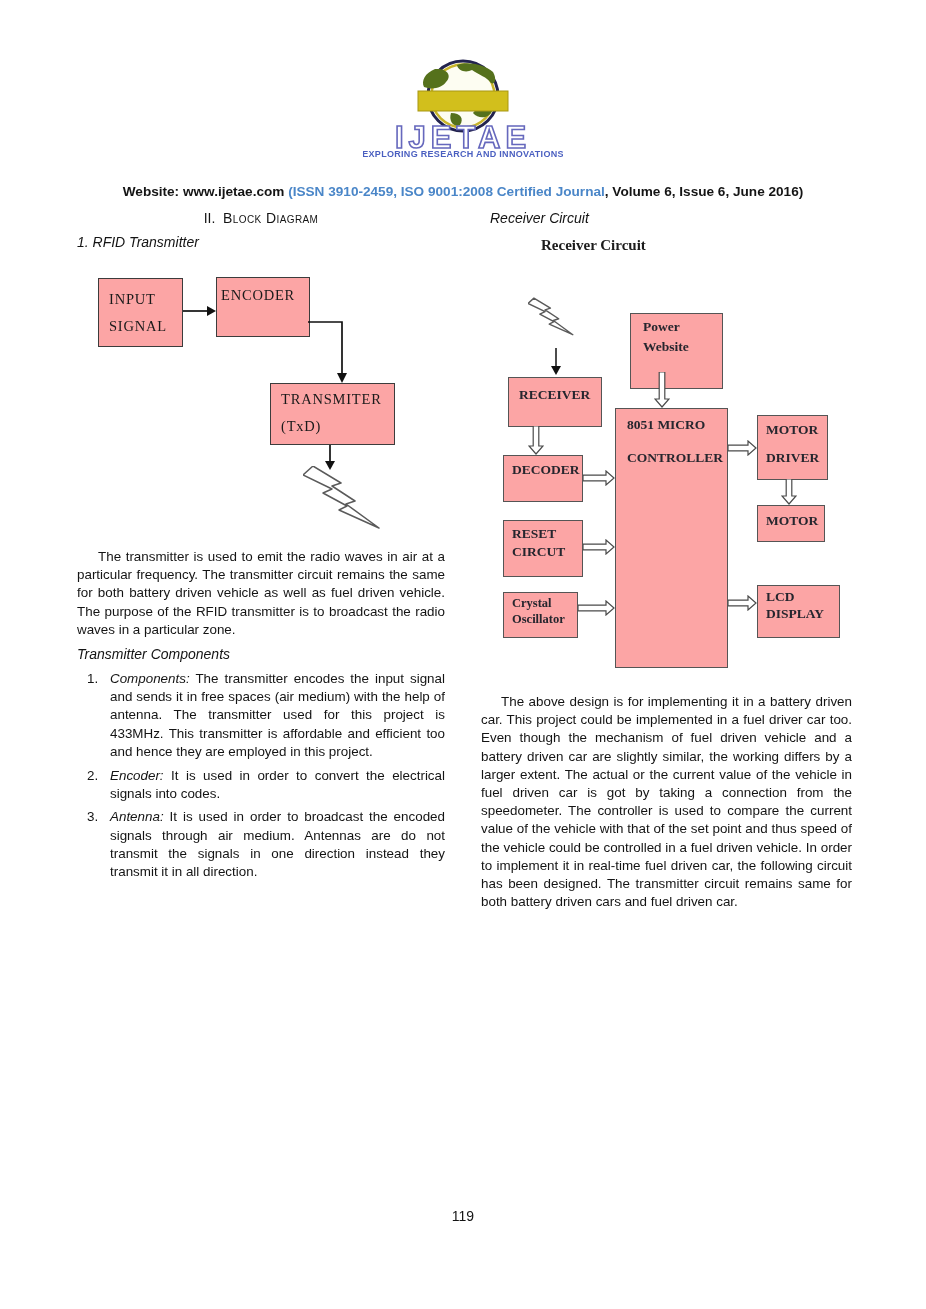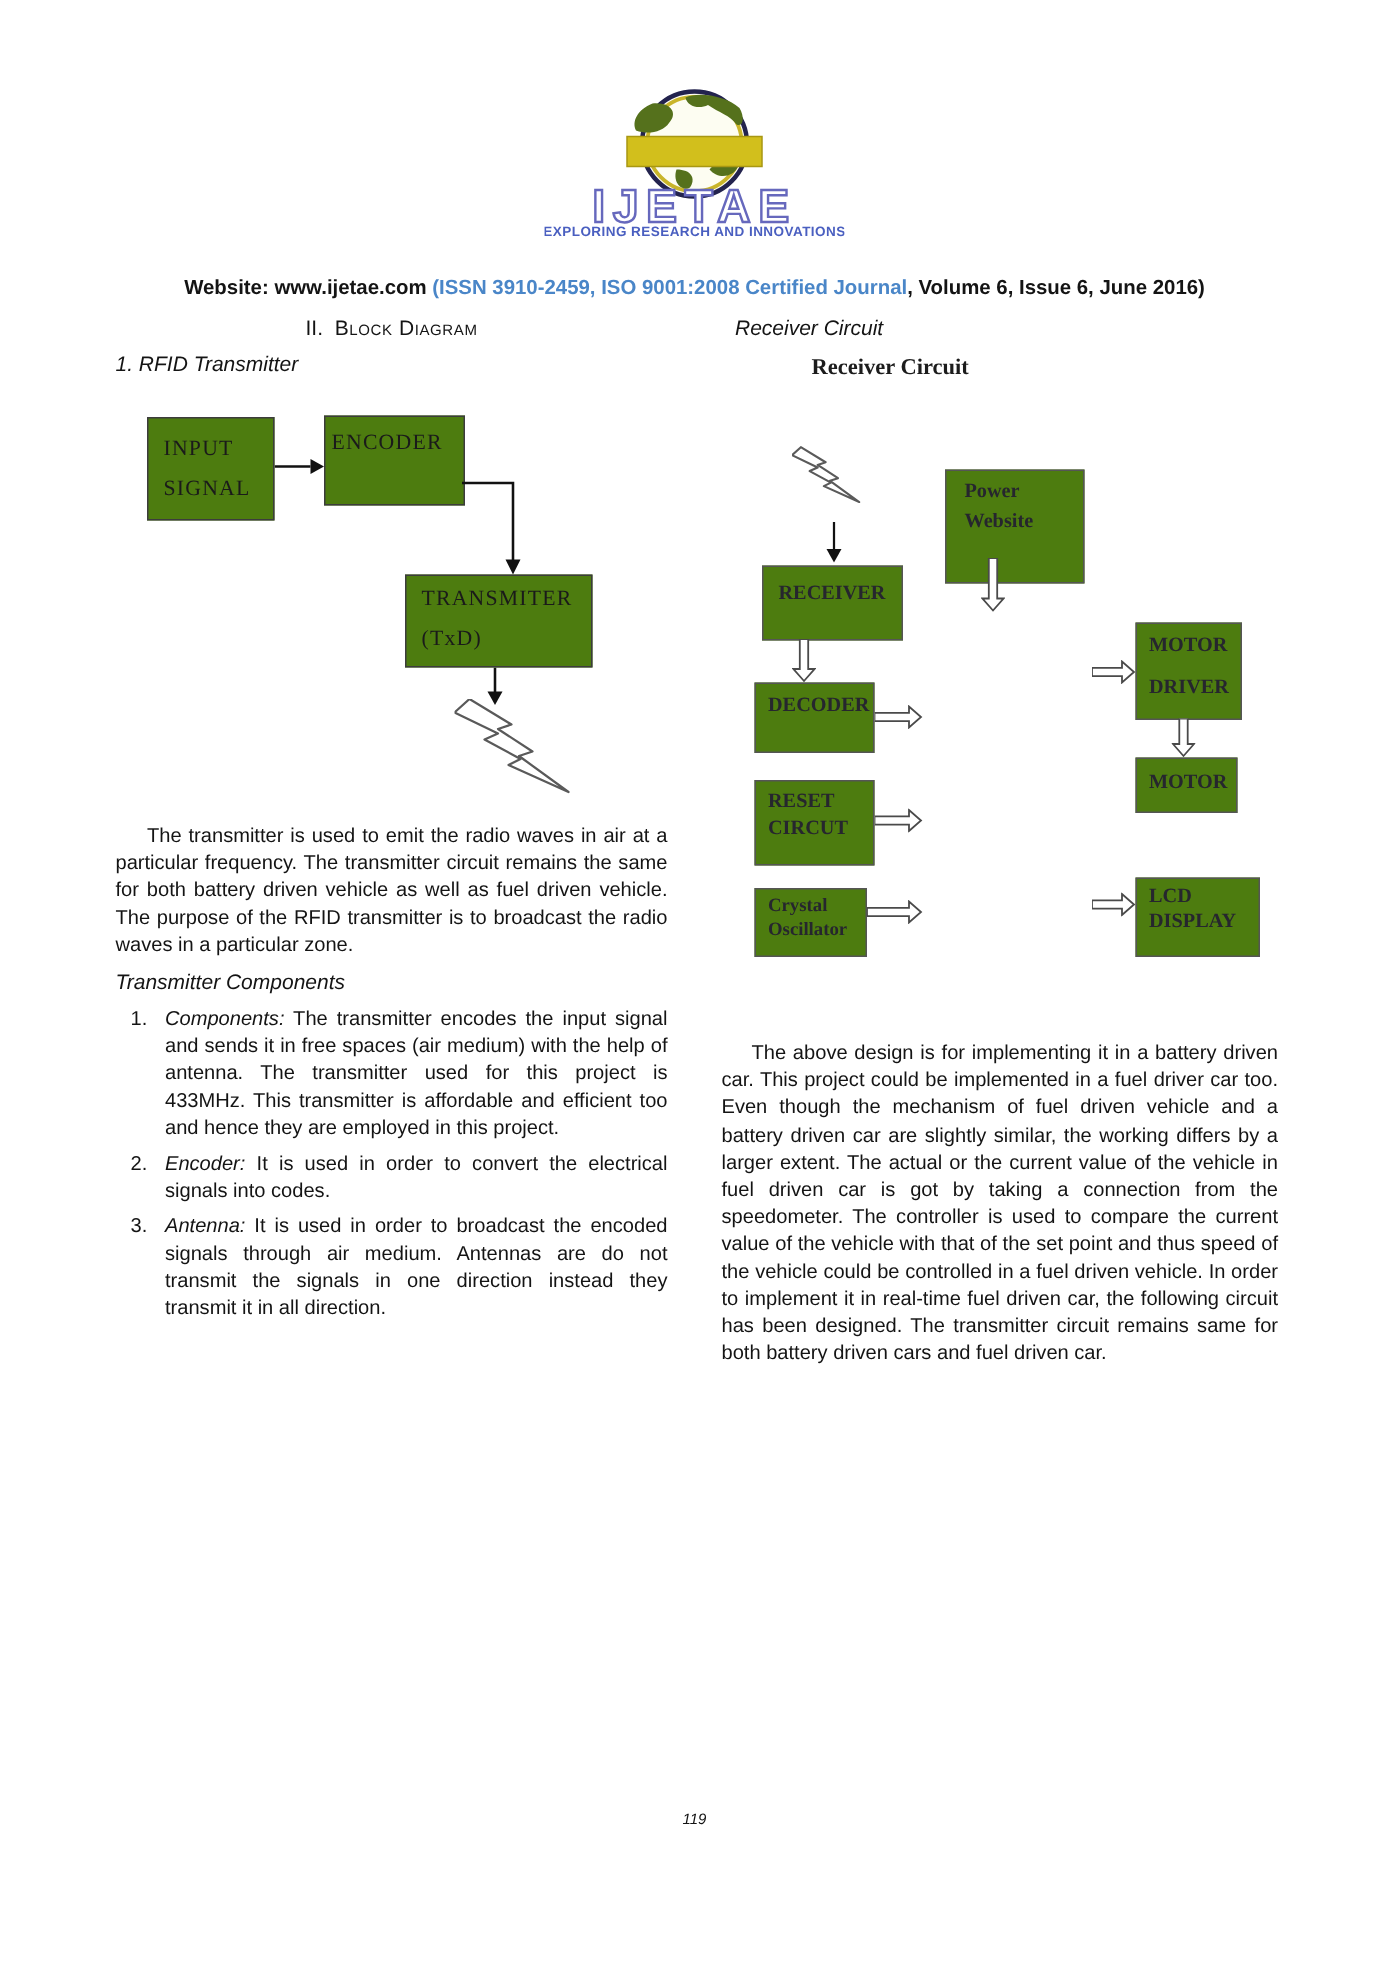--- a/index.html
+++ b/index.html
@@ -11,38 +11,38 @@
   
   .journal-title{left:0;top:164px;width:926px;text-align:center;font-size:15.5px;font-weight:bold;letter-spacing:.1px;}
   .website-line{left:0;top:184px;width:926px;text-align:center;font-size:13.6px;font-weight:bold;}
   .issn{color:#4a86c8;}
   .section-heading{left:77px;top:210px;width:368px;text-align:center;font-size:14px;}
   .section-heading .sc{font-variant:small-caps;letter-spacing:.4px;}
   .receiver-caption-italic{left:490px;top:210px;font-size:14px;font-style:italic;}
   .fig1-caption{left:77px;top:234px;font-size:14px;font-style:italic;}
   .receiver-title{left:541px;top:237px;font-family:"Liberation Serif",serif;font-weight:bold;font-size:15px;color:#1c1c1c;}
   
-  .dbox{position:absolute;background:#4d7c0f;border:1.5px solid #4d4d4d;box-sizing:border-box;
+  .dbox{position:absolute;background:#fca5a5;border:1.5px solid #4d4d4d;box-sizing:border-box;
         display:flex;flex-direction:column;justify-content:flex-start;align-items:flex-start;}
   .tx-box{border-color:#3c3c3c;font-family:"Liberation Serif",serif;font-size:14.5px;letter-spacing:.8px;color:#1a1a1a;}
   .rx-box{border-color:#555;font-family:"Liberation Serif",serif;font-weight:bold;font-size:13.5px;color:#26262e;}
   .dbox span{display:block;}
   
   .body-text{font-size:13.4px;line-height:18.2px;text-align:justify;}
   .para-left{left:77px;top:548px;width:368px;}
   .para-left .p{text-indent:21px;}
   .components-heading{left:77px;top:646px;font-size:14px;font-style:italic;}
   .components-list{left:77px;top:670px;width:368px;}
   .li{display:flex;margin-bottom:5.5px;}
   .li-num{flex:none;width:23px;padding-left:10px;box-sizing:content-box;}
   .li-body{flex:1;text-align:justify;}
   .term{font-style:italic;}
   .para-right{left:481px;top:693px;width:371px;}
   .para-right .p{text-indent:20px;}
-  .page-number{left:0;top:1208px;width:926px;text-align:center;font-size:10px;font-style:italic;}
+  .page-number{left:0;top:1208px;width:926px;text-align:center;font-size:14px;}
   svg{display:block;}
 </style>
 </head>
 <body>
 
 <div class="page">
 
   <svg class="abs" style="left:363px;top:55px;" width="200" height="104" viewBox="0 0 200 104">
     <circle cx="100" cy="41" r="35" fill="#fdfdf2" stroke="#23234e" stroke-width="3"></circle>
     <circle cx="100" cy="41" r="31.5" fill="none" stroke="#c9b52a" stroke-width="2.5"></circle>
@@ -104,20 +104,24 @@
     <line x1="8" y1="0" x2="8" y2="19" stroke="#111" stroke-width="1.5"></line>
     <polygon points="3,18 13,18 8,27" fill="#111"></polygon>
   </svg>
 
   <div class="dbox rx-box" style="left:508px;top:377px;width:94px;height:50px;padding:9px 0 0 10px;">
     <span>RECEIVER</span>
   </div>
   <div class="dbox rx-box" style="left:630px;top:313px;width:93px;height:76px;padding:5px 0 0 12px;gap:4px;">
     <span>Power</span>
     <span>Website</span>
+  </div>
+  <div class="dbox rx-box" style="left:615px;top:408px;width:113px;height:260px;padding:8px 0 0 11px;gap:17px;">
+    <span>8051 MICRO</span>
+    <span>CONTROLLER</span>
   </div>
   <div class="dbox rx-box" style="left:757px;top:415px;width:71px;height:65px;padding:6px 0 0 8px;gap:12px;">
     <span>MOTOR</span>
     <span>DRIVER</span>
   </div>
   <div class="dbox rx-box" style="left:757px;top:505px;width:68px;height:37px;padding:7px 0 0 8px;">
     <span>MOTOR</span>
   </div>
   <div class="dbox rx-box" style="left:503px;top:455px;width:80px;height:47px;padding:6px 0 0 8px;">
     <span>DECODER</span>

